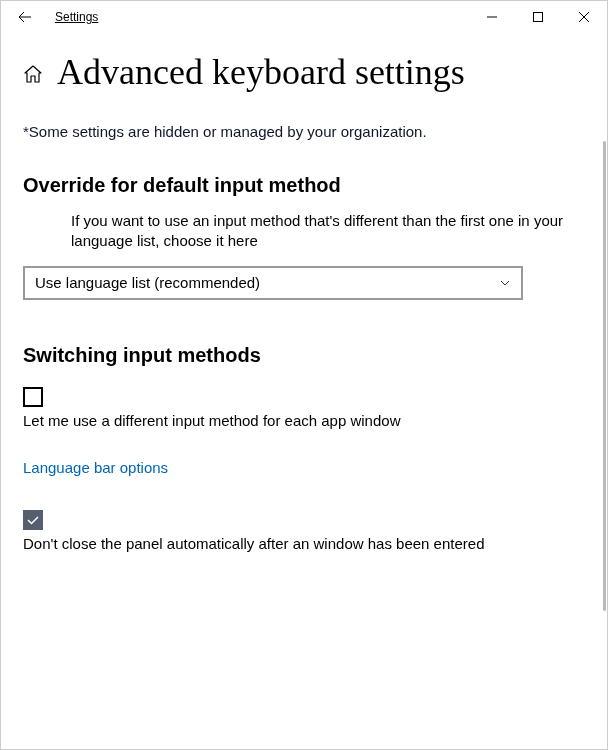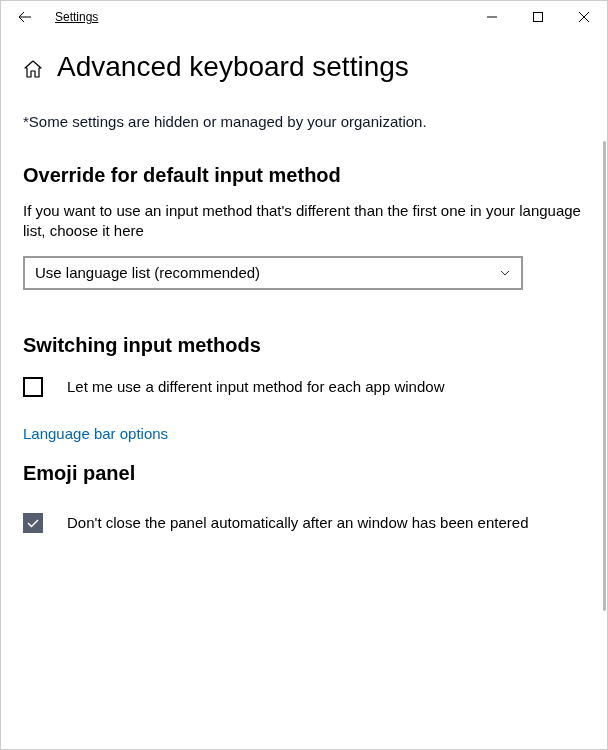--- a/index.html
+++ b/index.html
@@ -57,61 +57,64 @@
       align-items: center;
       gap: 14px;
       margin-bottom: 30px;
     }
     .home-icon {
       width: 20px;
       height: 20px;
       margin-top: 4px;
     }
     .page-title {
-      font-size: 28px;
+      font-size: 36px;
       font-weight: 400;
       color: #000;
+      font-family: Liberation Serif, serif;
     }
     .warning-text {
       color: #0f172a;
       font-size: 15px;
       margin-bottom: 34px;
     }
     .section-heading {
       font-size: 20px;
       font-weight: 700;
       color: #000;
       margin-bottom: 14px;
     }
     .section-desc {
       font-size: 15px;
       color: #000;
       line-height: 1.35;
       margin-bottom: 14px;
+      margin-left: 48px;
     }
     .dropdown {
       width: 500px;
       height: 34px;
       border: 2px solid #999;
       display: flex;
       align-items: center;
       padding: 0 10px;
       cursor: pointer;
       margin-bottom: 44px;
       justify-content: space-between;
     }
     .dropdown-text {
       font-size: 15px;
       text-align: center;
     }
     .checkbox-row {
       display: flex;
       align-items: flex-start;
-      gap: 24px;
+      gap: 4px;
       margin-bottom: 28px;
+      flex-direction: column;
     }
     .checkbox {
       width: 20px;
       height: 20px;
       border: 2px solid #000;
       flex-shrink: 0;
       cursor: pointer;
       display: flex;
       align-items: center;
       justify-content: center;
@@ -195,21 +198,20 @@
   </div>
 
   <h2 class="section-heading section-switching">Switching input methods</h2>
   <div style="height:14px"></div>
   <div class="checkbox-row">
     <div class="checkbox"></div>
     <span class="checkbox-label">Let me use a different input method for each app window</span>
   </div>
   <a class="link">Language bar options</a>
 
-  <h2 class="section-heading">Emoji panel</h2>
   <div style="height:14px"></div>
   <div class="checkbox-row">
     <div class="checkbox checked">
       <svg width="14" height="14" viewBox="0 0 14 14">
         <path d="M2 7 L5.5 10.5 L12 4" stroke="#fff" stroke-width="1.5" fill="none"></path>
       </svg>
     </div>
     <span class="checkbox-label">Don't close the panel automatically after an window has been entered</span>
   </div>
 </div>

